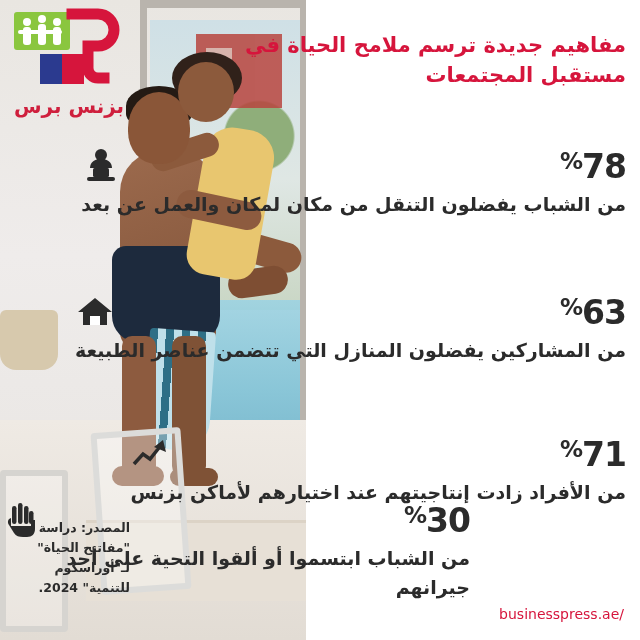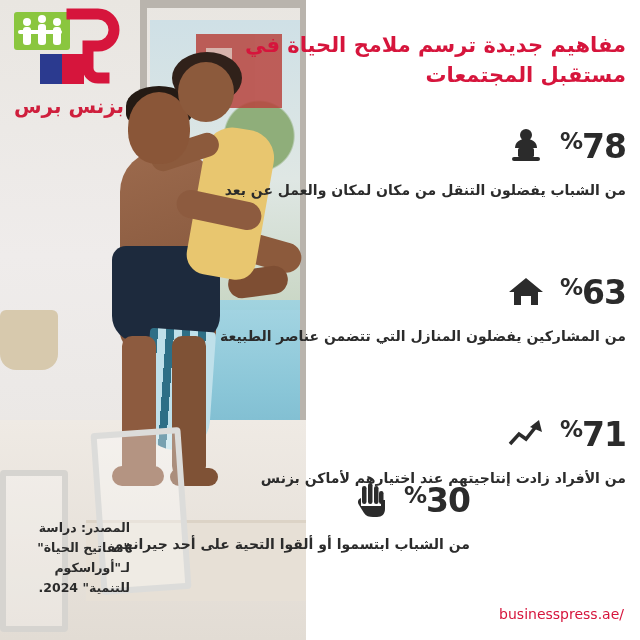--- a/index.html
+++ b/index.html
@@ -160,29 +160,29 @@
     text-align:right;direction:rtl;
     font-size:21px;font-weight:bold;line-height:1.45;
     color:#d6153c;
     z-index:5;
   }
 
   .stat{
     position:absolute;right:14px;text-align:right;direction:rtl;
   }
   .stat .toprow{
-    display:flex;align-items:center;justify-content:flex-start;gap:14px;
+    display:flex;align-items:center;justify-content:space-between;gap:14px;margin-top:20px;
   }
   .stat .num{
     font-size:33px;font-weight:bold;color:#2b2b2b;line-height:1;
     letter-spacing:-1px;
   }
   .stat .num .pct{font-size:23px;vertical-align:top;}
   .stat .desc{
-    margin-top:14px;font-size:14px;line-height:1.55;color:#2b2b2b;font-weight:bold;
+    margin-top:4px;font-size:19px;line-height:1.55;color:#2b2b2b;font-weight:bold;
   }
   .ico{width:40px;height:40px;display:block;}
 
   #stat1{top:126px;}
   #stat2{top:272px;}
   #stat3{top:414px;}
   #stat4{top:480px;right:170px;}
 
   
   #source{

